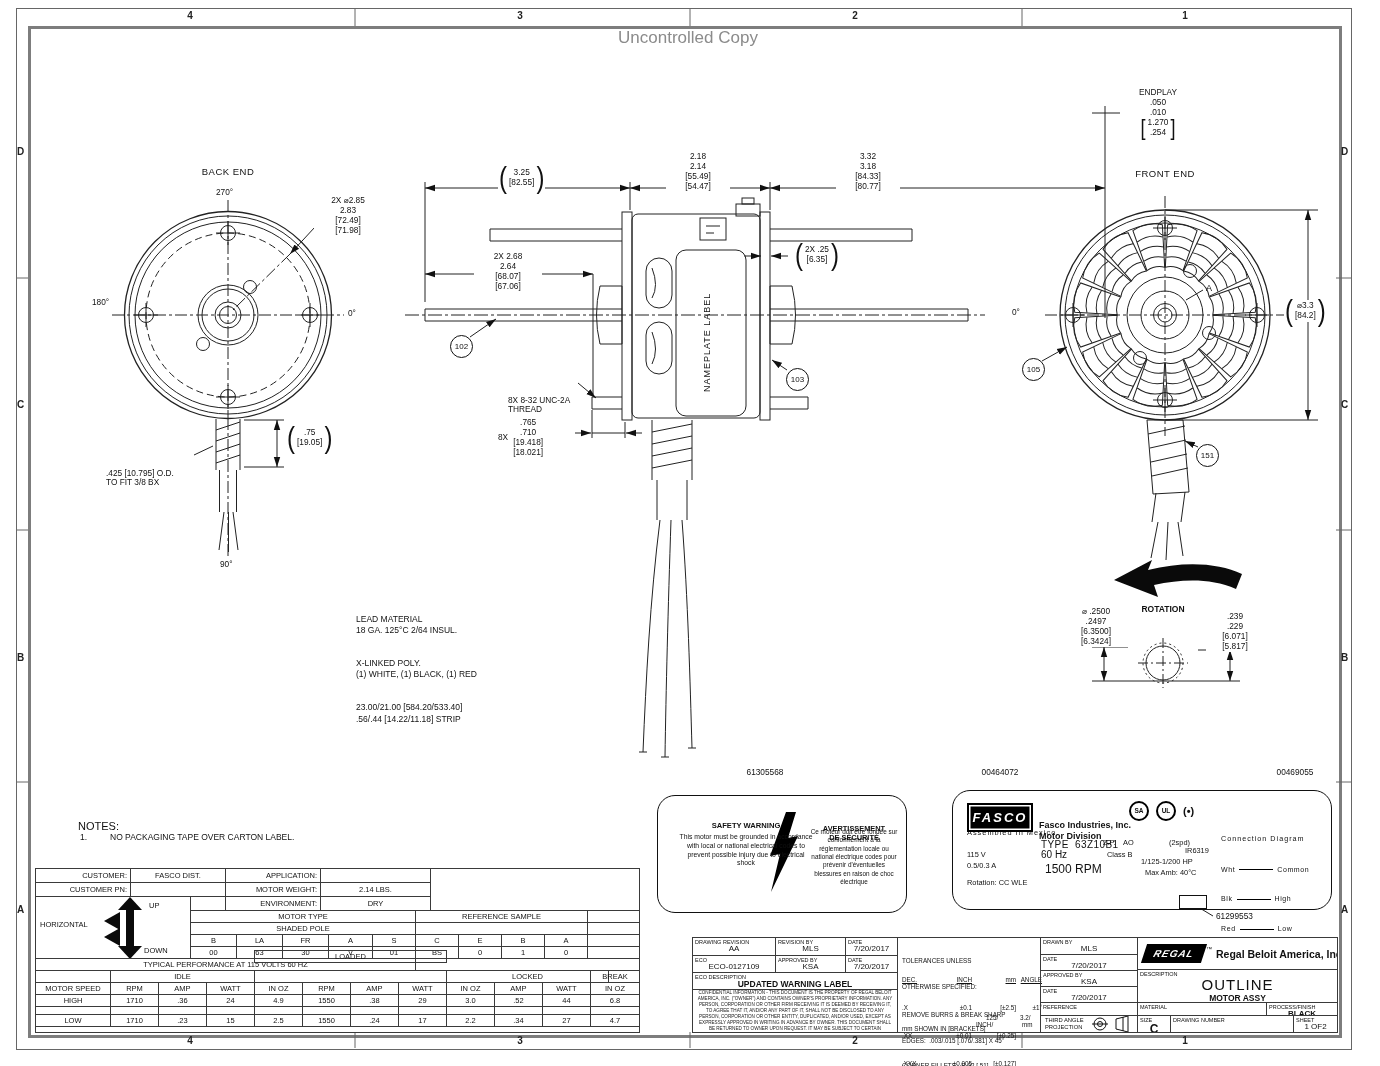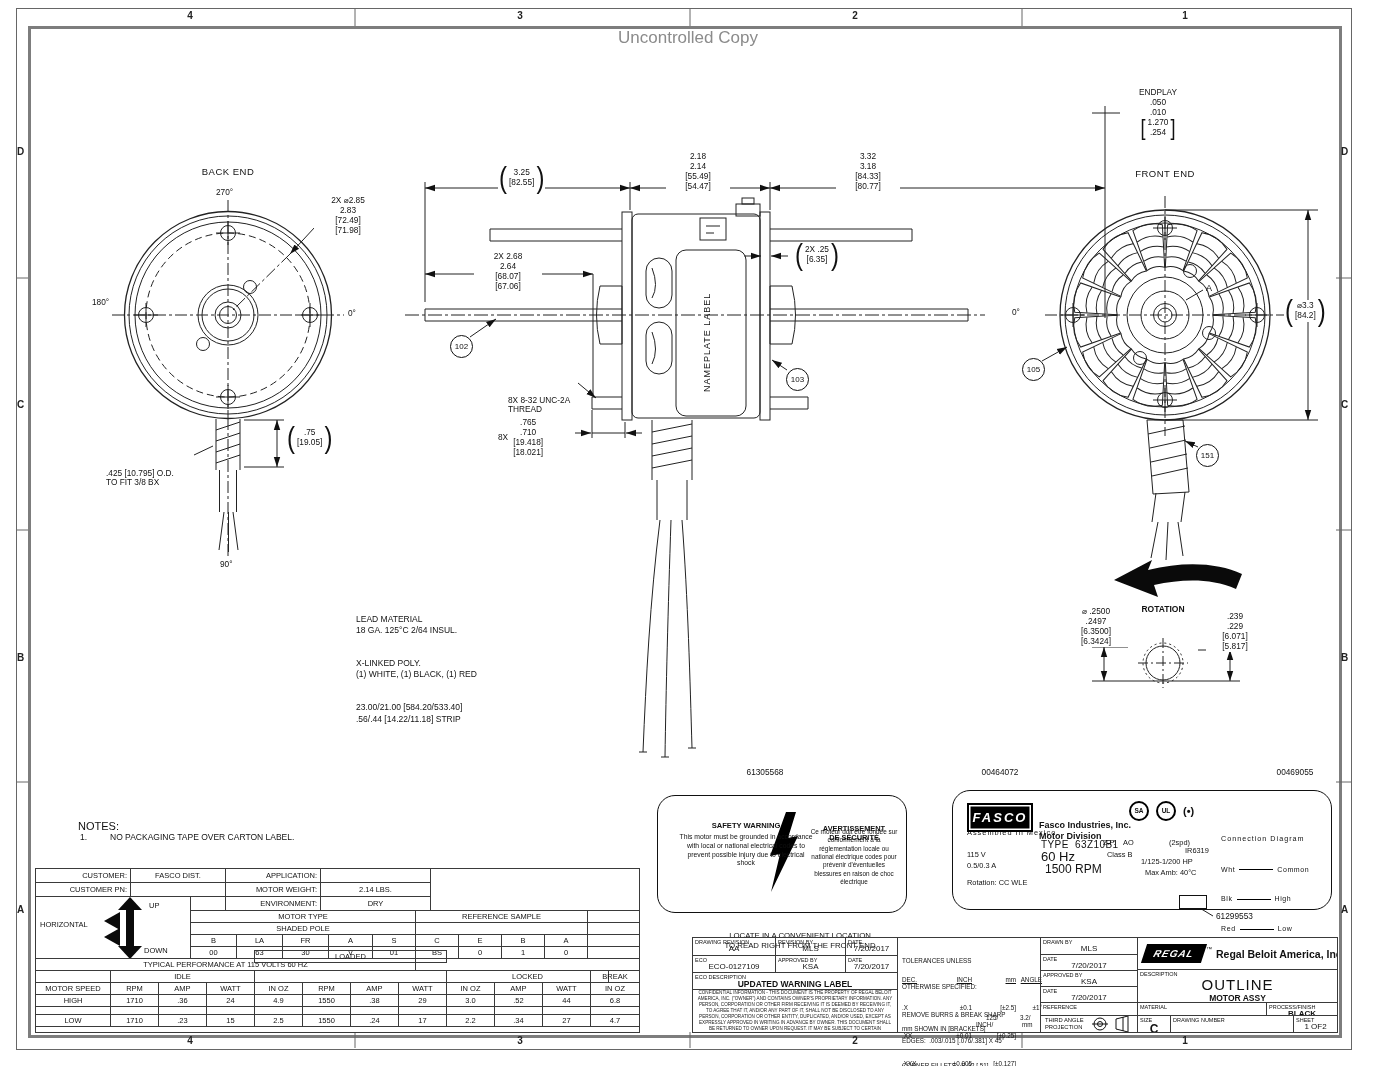--- a/index.html
+++ b/index.html
@@ -431,23 +431,20 @@
     <div class="t ctr" style="left:14px;top:26px;width:148px;font-size:7.6px;font-weight:bold">SAFETY WARNING</div>
     <div class="t ctr smalltxt" style="left:20px;top:37px;width:136px">This motor must be grounded in accordance with local or national electrical codes to prevent possible injury due to electrical shock</div>
     <svg width="40" height="90" style="position:absolute;left:105px;top:12px">
       <polygon points="23,4 33,4 25,30 35,28 8,84 17,46 7,48" fill="#000"></polygon>
     </svg>
     <div class="t ctr" style="left:150px;top:12px;width:92px;font-size:7.4px;font-weight:bold">
       <span style="display:block">AVERTISSEMENT</span><span style="display:block">DE SÉCURITÉ</span>
     </div>
     <div class="t ctr smalltxt" style="left:152px;top:32px;width:88px;font-size:6.4px">Ce moteur doit être fondée sur conformément à la réglementation locale ou national électrique codes pour prévenir d'éventuelles blessures en raison de choc électrique</div>
   </div>
-  <div class="t ctr" style="left:690px;top:913px;width:220px;font-size:7.8px">
-    <span style="display:block">LOCATE IN A CONVENIENT LOCATION</span><span style="display:block">TO READ RIGHT FROM THE FRONT END</span>
-  </div>
 
   <div class="rlabel" style="left:952px;top:790px;width:378px;height:118px">
     <div class="fascologo" style="left:14px;top:12px;width:62px;height:25px">
         <span>FASCO</span>
       </div>
     <div class="t" style="left:86px;top:8px;font-size:9px;font-weight:bold">
       <span style="display:block">Fasco Industries, Inc.</span><span style="display:block">Motor Division</span>
     </div>
     <div class="t" style="left:14px;top:38px;font-size:7.4px;letter-spacing:1px">Assembled In Mexico</div>
     <div class="t" style="left:176px;top:10px;display:flex;gap:7px;align-items:center">
@@ -459,21 +456,21 @@
       <span style="display:block;font-size:7.2px;letter-spacing:1px;margin-bottom:2px">Connection Diagram</span>
       <span class="connrow"><span>Wht</span><span class="connline"></span><span>Common</span></span>
       <span class="connrow"><span>Blk</span><span class="connline"></span><span>High</span></span>
       <span class="connrow"><span>Red</span><span class="connline"></span><span>Low</span></span>
     </div>
     <div class="t" style="left:88px;top:48px;font-size:10px;letter-spacing:.4px">TYPE  63Z10B1</div>
     <div class="t" style="left:150px;top:48px;font-size:7.4px">Z.P.</div>
     <div class="t" style="left:170px;top:48px;font-size:7.4px">AO</div>
     <div class="t" style="left:216px;top:48px;font-size:7.4px">(2spd)</div>
     <div class="t" style="left:14px;top:60px;font-size:7.4px">115 V</div>
-    <div class="t" style="left:88px;top:58px;font-size:13px">60 Hz</div>
+    <div class="t" style="left:88px;top:58px;font-size:10px">60 Hz</div>
     <div class="t" style="left:154px;top:60px;font-size:7.4px">Class B</div>
     <div class="t" style="left:232px;top:56px;font-size:7.4px">IR6319</div>
     <div class="t" style="left:14px;top:71px;font-size:7.4px">0.5/0.3 A</div>
     <div class="t" style="left:92px;top:71px;font-size:12px">1500 RPM</div>
     <div class="t" style="left:188px;top:67px;font-size:7.4px">1/125-1/200 HP</div>
     <div class="t" style="left:192px;top:78px;font-size:7.4px">Max Amb: 40°C</div>
     <div class="t" style="left:14px;top:88px;font-size:7.4px">Rotation: CC WLE</div>
     <div style="position:absolute;left:226px;top:104px;width:26px;height:12px;border:1px solid #111;background:#fff"></div>
   </div>
   <div class="t" style="left:1216px;top:912px">61299553</div>

